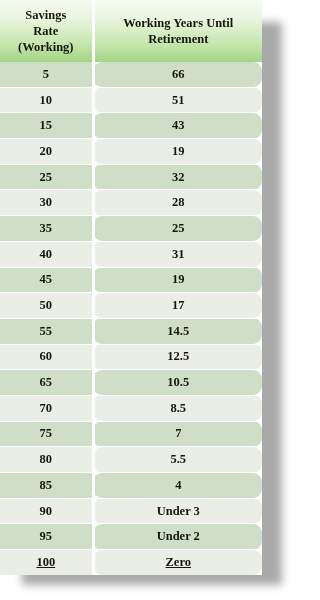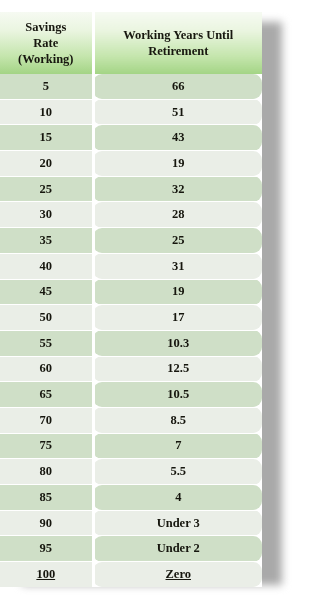--- a/index.html
+++ b/index.html
@@ -28,21 +28,21 @@
     width: 260px;
     height: 563px;
     background: #a9a9a9;
     filter: blur(4px);
     z-index: 1;
   }
 
   .table-card {
     position: absolute;
     left: 0;
-    top: 12px;
+    top: 0;
     width: 262px;
     z-index: 2;
     background: #ffffff;
   }
 
   table.data-table {
     border-collapse: collapse;
     width: 262px;
     table-layout: fixed;
   }
@@ -154,21 +154,21 @@
           <tr class="row-odd">
             <td class="col-rate">45</td>
             <td class="col-years">19</td>
           </tr>
           <tr class="row-even">
             <td class="col-rate">50</td>
             <td class="col-years">17</td>
           </tr>
           <tr class="row-odd">
             <td class="col-rate">55</td>
-            <td class="col-years">10.3</td>
+            <td class="col-years">14.5</td>
           </tr>
           <tr class="row-even">
             <td class="col-rate">60</td>
             <td class="col-years">12.5</td>
           </tr>
           <tr class="row-odd">
             <td class="col-rate">65</td>
             <td class="col-years">10.5</td>
           </tr>
           <tr class="row-even">

